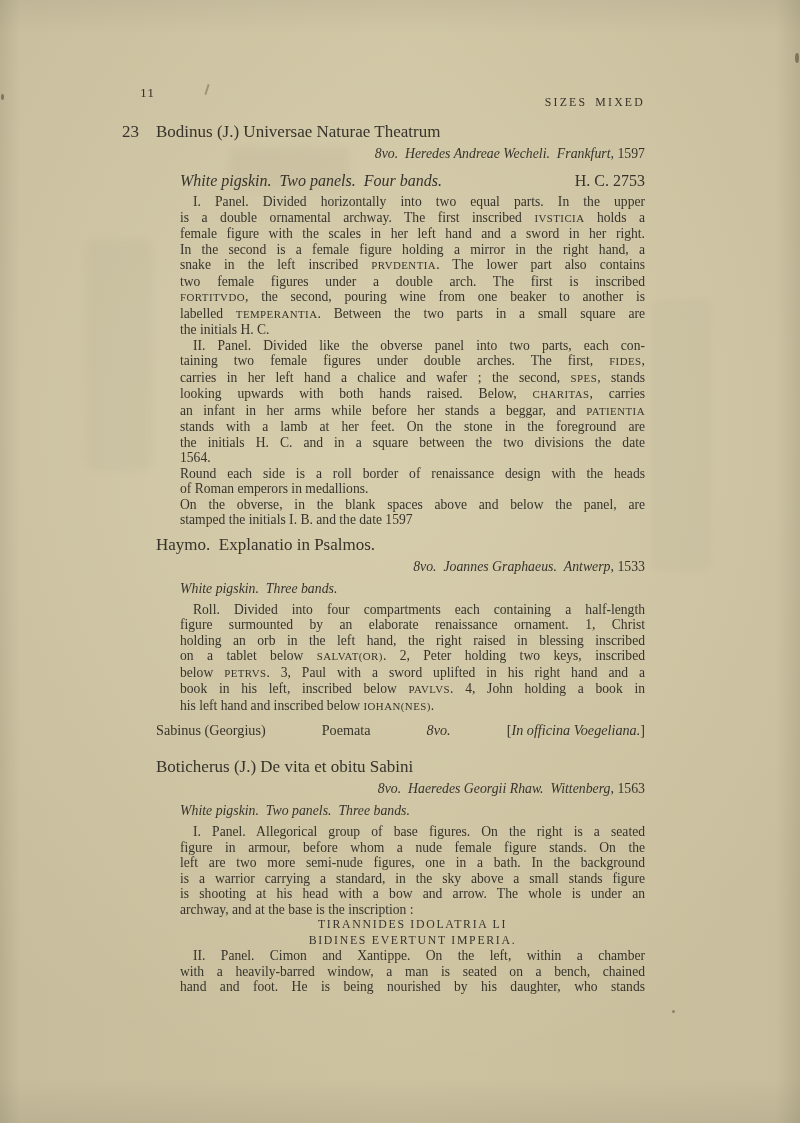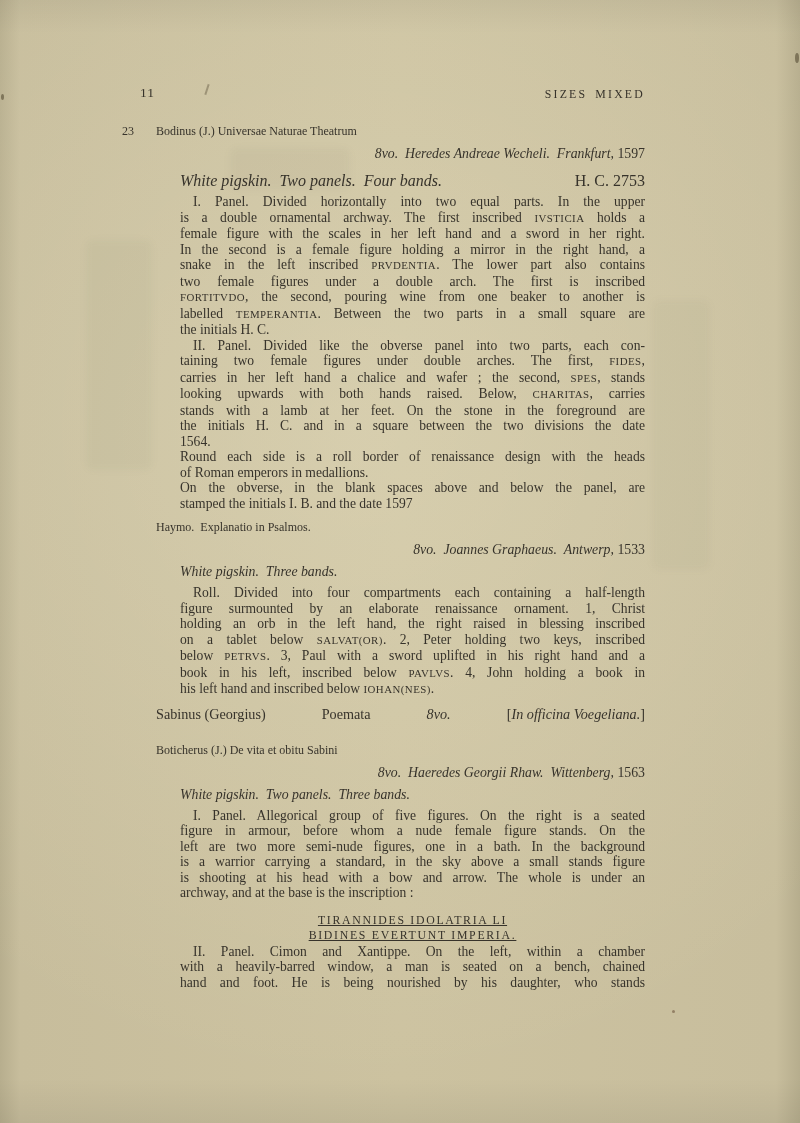--- a/index.html
+++ b/index.html
@@ -10,38 +10,38 @@
       linear-gradient(180deg, rgba(0,0,0,0.05) 0, rgba(0,0,0,0) 3%, rgba(0,0,0,0) 96%, rgba(0,0,0,0.06) 100%),
       linear-gradient(90deg,#b7ae8e 0,#c7bd9c 2.5%,#ccc2a0 50%,#c8be9d 97%,#b6ad8d 100%),
       #cbc1a0;
     color:#37332b;
     font-family:"Liberation Serif","DejaVu Serif",serif;
     -webkit-font-smoothing:antialiased;
   }
   .textcol{position:absolute;left:180px;top:85px;width:465px;}
   .running-head{position:relative;height:16px;font-size:13.5px;line-height:16px;}
   .pageno{position:absolute;left:0;width:100%;transform:translateX(-40px);letter-spacing:1px;}
-  .sectionhead{position:absolute;right:0;top:1px;font-size:11.8px;letter-spacing:2.2px;white-space:nowrap;}
+  .sectionhead{position:absolute;right:0;top:9px;font-size:11.8px;letter-spacing:2.2px;white-space:nowrap;}
   .entry{margin-top:8px;}
   .entry.first-entry{margin-top:22px;}
   .entry.gap-entry{margin-top:19px;}
-  .entry-head{position:relative;margin-left:-24px;font-size:12px;line-height:17px;}
+  .entry-head{position:relative;margin-left:-24px;font-size:17px;line-height:17px;}
   .entry-no{position:absolute;left:-34px;top:0;}
   .imprint{margin-top:5px;font-size:13.8px;line-height:17px;text-align:right;}
   .binding-row{margin-top:10px;font-size:16px;line-height:17px;display:flex;justify-content:space-between;}
   .binding{margin-top:5px;font-size:13.8px;line-height:17px;}
   .para{margin-top:5px;font-size:13.6px;line-height:15.5px;}
   .para + .para{margin-top:0;}
   .pline{text-align:justify;text-align-last:justify;}
   .pline.last{text-align-last:left;}
   .para.continues .pline.last{text-align-last:justify;}
   .para.indent .pline.first{text-indent:13px;}
   .sc{font-size:0.8em;letter-spacing:0.45px;}
   .it{font-style:italic;}
-  .para.inscription{margin-top:12px;text-decoration:underline;}
+  .para.inscription{margin-top:0;}
   .para.inscription .pline{text-align:center;text-align-last:center;font-size:11.8px;letter-spacing:1.7px;}
   .sabinus-row{margin-top:5px;margin-left:-24px;display:flex;justify-content:space-between;font-size:14.2px;line-height:17px;gap:23px;}
   .ghost{position:absolute;border-radius:8px;filter:blur(3px);pointer-events:none;}
   .ghost1{left:86px;top:240px;width:66px;height:230px;background:rgba(100,110,80,0.05);}
   .ghost2{left:652px;top:300px;width:58px;height:270px;background:rgba(100,110,80,0.04);}
   .ghost3{left:230px;top:148px;width:120px;height:42px;background:rgba(90,100,75,0.05);}
   .speck{position:absolute;background:rgba(66,55,34,0.5);pointer-events:none;}
   .speck1{right:1px;top:53px;width:4px;height:10px;border-radius:50%;filter:blur(0.7px);}
   .speck2{left:1px;top:94px;width:3px;height:6px;border-radius:50%;filter:blur(0.7px);}
   .speck3{left:206px;top:84px;width:2px;height:11px;transform:rotate(18deg);background:rgba(66,55,34,0.35);filter:blur(0.4px);}
@@ -85,20 +85,21 @@
           <div class="pline">two female figures under a double arch.  The first is inscribed</div>
           <div class="pline"><span class="sc">FORTITVDO</span>, the second, pouring wine from one beaker to another is</div>
           <div class="pline">labelled <span class="sc">TEMPERANTIA</span>.  Between the two parts in a small square are</div>
           <div class="pline last">the initials H. C.</div>
         </div>
       <div class="para indent">
           <div class="pline first">II. Panel.  Divided like the obverse panel into two parts, each con-</div>
           <div class="pline">taining two female figures under double arches.  The first, <span class="sc">FIDES</span>,</div>
           <div class="pline">carries in her left hand a chalice and wafer ; the second, <span class="sc">SPES</span>, stands</div>
           <div class="pline">looking upwards with both hands raised.  Below, <span class="sc">CHARITAS</span>, carries</div>
+          <div class="pline">an infant in her arms while before her stands a beggar, and <span class="sc">PATIENTIA</span></div>
           <div class="pline">stands with a lamb at her feet.  On the stone in the foreground are</div>
           <div class="pline">the initials H. C. and in a square between the two divisions the date</div>
           <div class="pline last">1564.</div>
         </div>
       <div class="para">
           <div class="pline first">Round each side is a roll border of renaissance design with the heads</div>
           <div class="pline last">of Roman emperors in medallions.</div>
         </div>
       <div class="para">
           <div class="pline first">On the obverse, in the blank spaces above and below the panel, are</div>
@@ -132,21 +133,21 @@
       </div>
     </section>
 
     <section class="entry gap-entry">
       <div class="entry-head">
         <span>Boticherus (J.) De vita et obitu Sabini</span>
       </div>
       <div class="imprint"><span class="it">8vo. Haeredes Georgii Rhaw. Wittenberg,</span> 1563</div>
       <div class="binding"><span class="it">White pigskin. Two panels. Three bands.</span></div>
       <div class="para indent">
-          <div class="pline first">I. Panel.  Allegorical group of five figures.  On the right is a seated</div>
+          <div class="pline first">I. Panel.  Allegorical group of base figures.  On the right is a seated</div>
           <div class="pline">figure in armour, before whom a nude female figure stands.  On the</div>
           <div class="pline">left are two more semi-nude figures, one in a bath.  In the background</div>
           <div class="pline">is a warrior carrying a standard, in the sky above a small stands figure</div>
           <div class="pline">is shooting at his head with a bow and arrow.  The whole is under an</div>
           <div class="pline last">archway, and at the base is the inscription :</div>
         </div>
       <div class="para inscription">
           <div class="pline first">TIRANNIDES IDOLATRIA LI</div>
           <div class="pline last">BIDINES EVERTUNT IMPERIA.</div>
         </div>

